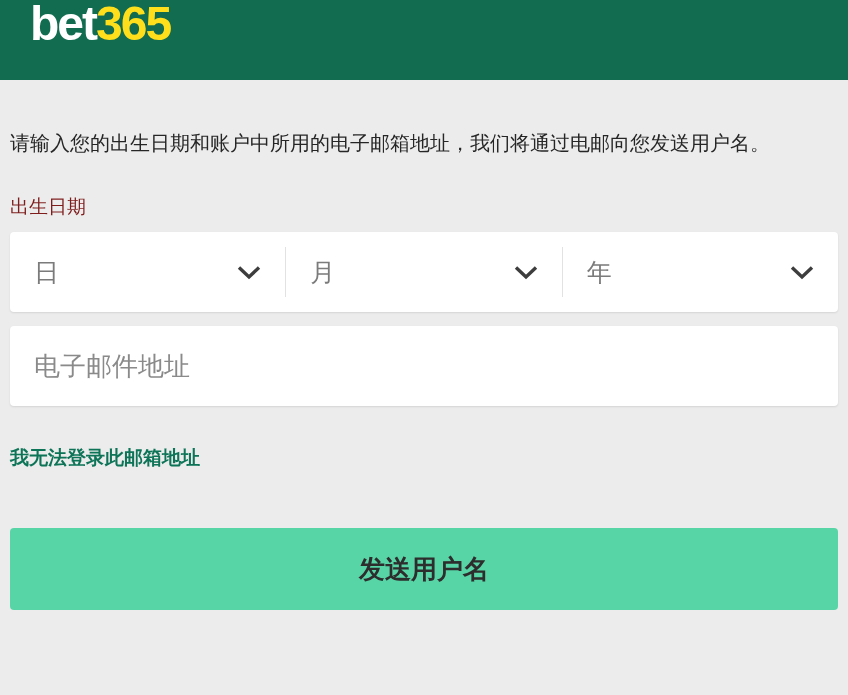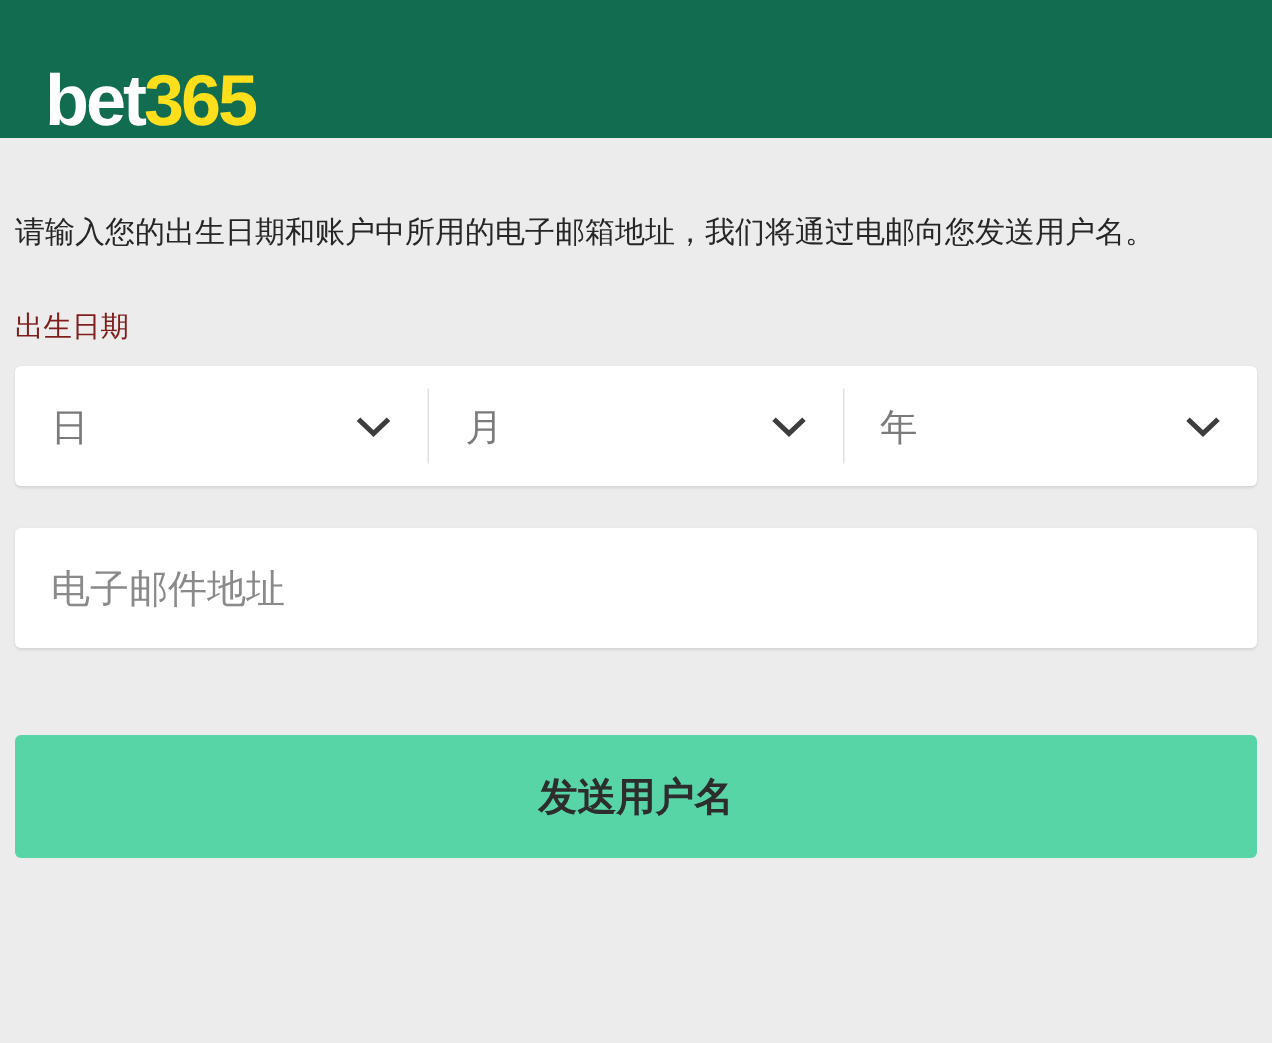--- a/index.html
+++ b/index.html
@@ -4,24 +4,24 @@
 <style>
   * { margin: 0; padding: 0; box-sizing: border-box; }
   html, body {
     width: 848px; height: 695px;
     background: var(--page-bg, #ebeceb);
     font-family: "Liberation Sans", sans-serif;
     overflow: hidden;
   }
   
   .app-header {
-    height: 92px;
+    height: 80px;
     background: var(--header-green, #126c50);
     display: flex;
-    align-items: flex-end;
+    align-items: flex-start;
     padding-left: 30px;
   }
   .logo {
     font-size: 48px;
     font-weight: bold;
     letter-spacing: -2px;
     cursor: pointer;
     line-height: 1;
     user-select: none;
   }
@@ -79,21 +79,21 @@
     background: #e2e2e2;
     margin: 15px 0;
   }
   .chevron { display: block; }
 
   
   .email-input {
     display: block;
     width: 100%;
     height: 80px;
-    margin-top: 28px;
+    margin-top: 14px;
     background: #ffffff;
     border: none;
     border-radius: 4px;
     box-shadow: 0 1px 2px rgba(0,0,0,0.10);
     padding: 0 24px;
     font-size: 26px;
     color: #333333;
     font-family: "Liberation Sans", sans-serif;
     outline: none;
   }
@@ -160,15 +160,16 @@
     <div class="dob-select" role="button">
       <span class="dob-value">年</span>
       <svg class="chevron" width="24" height="15" viewBox="0 0 24 15">
         <polyline points="2,2.5 12,12 22,2.5" fill="none" stroke="#3d3d3d" stroke-width="3.4" stroke-linejoin="miter"></polyline>
       </svg>
     </div>
   </div>
 
   <input class="email-input" type="text" placeholder="电子邮件地址" style="">
 
+  <a class="cannot-link" href="#">我无法登录此邮箱地址</a>
 
   <button class="submit-btn">发送用户名</button>
 </main>
 
 </body></html>

